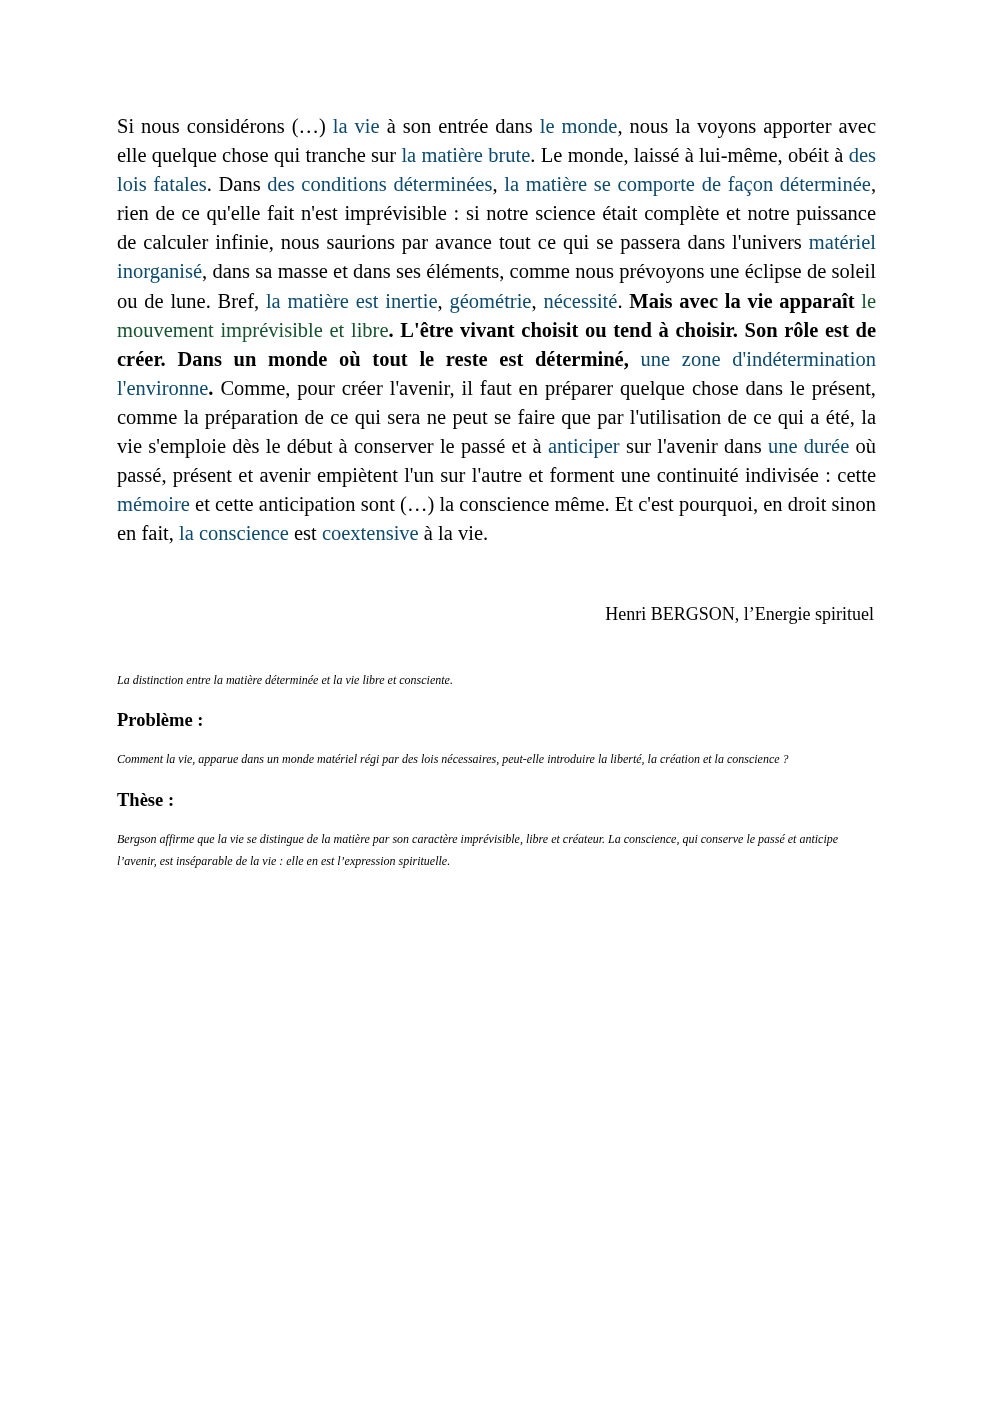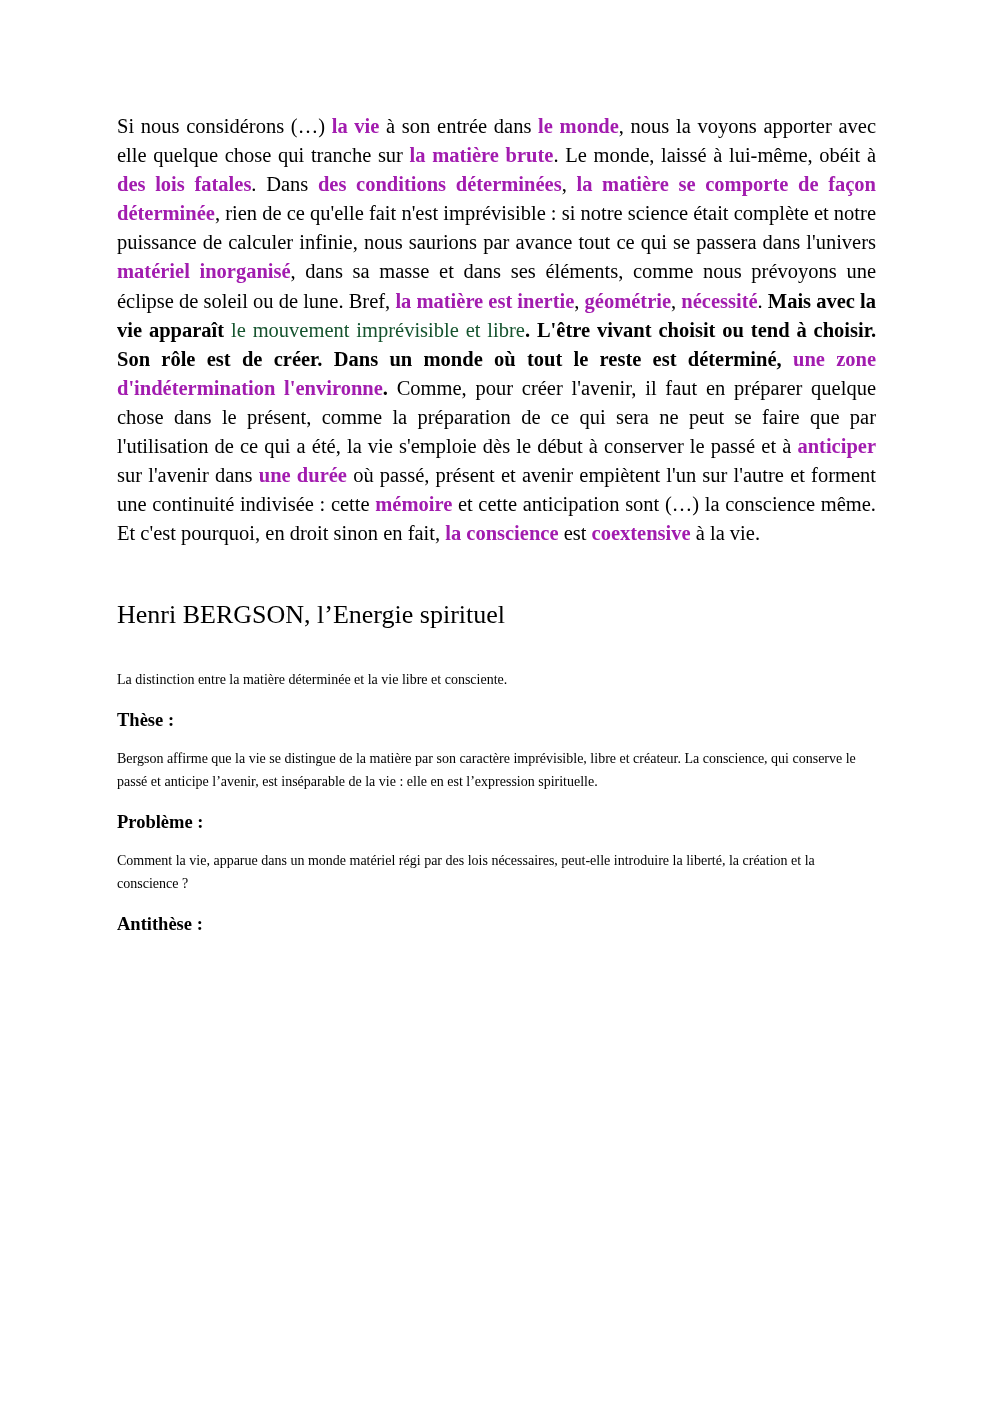--- a/index.html
+++ b/index.html
@@ -31,52 +31,53 @@
     text-align: justify;
     text-justify: inter-word;
     color: #000000;
   }
   .quote-block p {
     margin: 0;
   }
 
   .red      { color: #14532d; }
   .b        { font-weight: bold; }
-  .red.b    { color: #a21caf; font-weight: bold; }
+  .red.b    { color: #0c4a6e; font-weight: normal; }
 
   
   .attribution {
     margin-top: 52px;
-    font-size: 26px;
+    font-size: 18px;
     line-height: 29.1px;
-    text-align: left;
+    text-align: right;
     padding-right: 2px;
   }
 
   
   .analysis {
     margin-top: 22px;
   }
   .section {
     margin-bottom: 0;
   }
   .section-heading {
     font-size: 18.5px;
     font-weight: bold;
     line-height: 22px;
     margin: 0;
     padding-top: 18px;
   }
   .section-body {
-    font-size: 14px;
+    font-size: 12px;
     line-height: 22.6px;
     margin: 0;
     padding-top: 17px;
     text-align: left;
     max-width: 790px;
+    font-style: italic;
   }
   .section-body.empty {
     padding-top: 0;
     height: 0;
   }
 </style>
 </head>
 <body>
 
 <div class="page">
@@ -85,25 +86,24 @@
     <p id="quotation-paragraph"><span>Si nous considérons (…) </span><span class="red b">la vie</span><span> à son entrée dans </span><span class="red b">le monde</span><span>, nous la voyons apporter avec elle quelque chose qui tranche sur </span><span class="red b">la matière brute</span><span>. Le monde, laissé à lui-même, obéit à </span><span class="red b">des lois fatales</span><span>. Dans </span><span class="red b">des conditions déterminées</span><span>, </span><span class="red b">la matière se comporte de façon déterminée</span><span>, rien de ce qu'elle fait n'est imprévisible : si notre science était complète et notre puissance de calculer infinie, nous saurions par avance tout ce qui se passera dans l'univers </span><span class="red b">matériel inorganisé</span><span>, dans sa masse et dans ses éléments, comme nous prévoyons une éclipse de soleil ou de lune. Bref, </span><span class="red b">la matière est inertie</span><span>, </span><span class="red b">géométrie</span><span>, </span><span class="red b">nécessité</span><span>. </span><span class="b">Mais avec la vie apparaît </span><span class="red">le mouvement imprévisible et libre</span><span class="b">. L'être vivant choisit ou tend à choisir. Son rôle est de créer. Dans un monde où tout le reste est déterminé, </span><span class="red b">une zone d'indétermination l'environne</span><span class="b">.</span><span> Comme, pour créer l'avenir, il faut en préparer quelque chose dans le présent, comme la préparation de ce qui sera ne peut se faire que par l'utilisation de ce qui a été, la vie s'emploie dès le début à conserver le passé et à </span><span class="red b">anticiper</span><span> sur l'avenir dans </span><span class="red b">une durée</span><span> où passé, présent et avenir empiètent l'un sur l'autre et forment une continuité indivisée : cette </span><span class="red b">mémoire</span><span> et cette anticipation sont (…) la conscience même. Et c'est pourquoi, en droit sinon en fait, </span><span class="red b">la conscience</span><span> est </span><span class="red b">coextensive</span><span> à la vie.</span></p>
   </div>
 
   <div class="attribution">Henri BERGSON, l’Energie spirituel</div>
 
   <div class="analysis" id="analysis-sections">
       <div class="section">
         <div class="section-body">La distinction entre la matière déterminée et la vie libre et consciente.</div>
       </div>
       <div class="section">
+        <div class="section-heading">Problème :</div>
+        <div class="section-body">Comment la vie, apparue dans un monde matériel régi par des lois nécessaires, peut-elle introduire la liberté, la création et la conscience ?</div>
+      </div>
+      <div class="section">
         <div class="section-heading">Thèse :</div>
         <div class="section-body">Bergson affirme que la vie se distingue de la matière par son caractère imprévisible, libre et créateur. La conscience, qui conserve le passé et anticipe l’avenir, est inséparable de la vie : elle en est l’expression spirituelle.</div>
       </div>
       <div class="section">
-        <div class="section-heading">Problème :</div>
-        <div class="section-body">Comment la vie, apparue dans un monde matériel régi par des lois nécessaires, peut-elle introduire la liberté, la création et la conscience ?</div>
-      </div>
-      <div class="section">
-        <div class="section-heading">Antithèse :</div>
       </div>
     </div>
 
 </div>
 
 </body></html>

